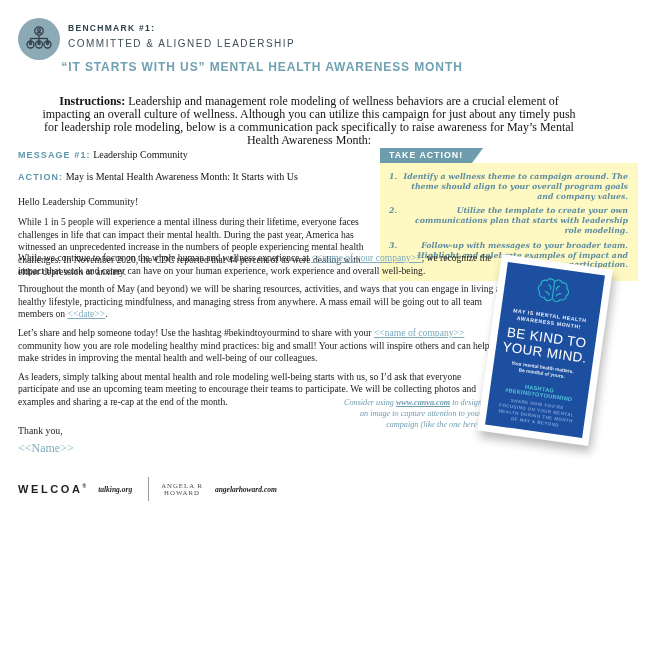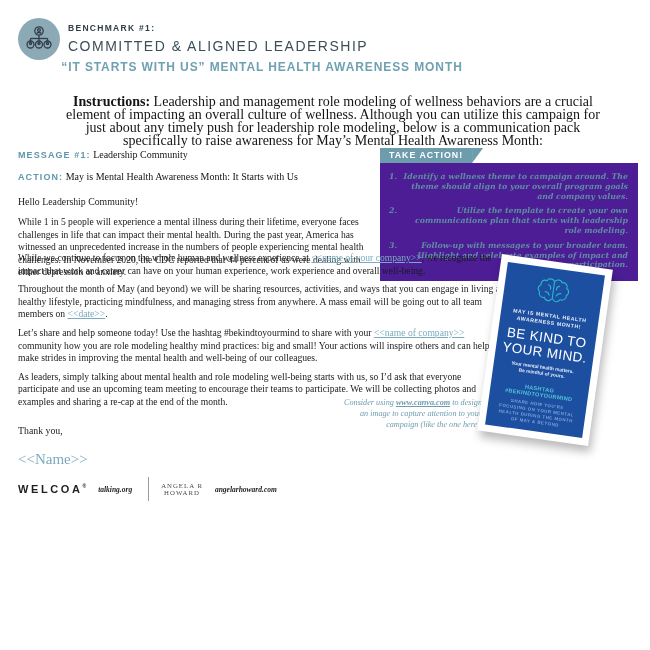--- a/index.html
+++ b/index.html
@@ -6,45 +6,45 @@
   html,body { background:#ffffff; }
   .page {
     position:relative; width:650px; height:650px; background:#fff;
     font-family:"Liberation Serif", serif; color:#1b1b1b; overflow:hidden;
   }
   
   .hdr-icon { position:absolute; left:18px; top:18px; width:42px; height:42px;
     border-radius:50%; background:#8ca9b6; display:flex; align-items:center; justify-content:center; }
   .hdr-text { position:absolute; left:68px; top:23px; font-family:"Liberation Sans", sans-serif; }
   .hdr-line1 { font-size:8.5px; font-weight:700; letter-spacing:1.3px; color:#2f4049; }
-  .hdr-line2 { margin-top:5px; font-size:14px; font-weight:500; letter-spacing:1.5px; color:#3c4e58; }
+  .hdr-line2 { margin-top:5px; font-size:10px; font-weight:500; letter-spacing:1.5px; color:#3c4e58; }
   
   .title { position:absolute; left:0; top:59px; width:524px; text-align:center;
     font-family:"Liberation Sans", sans-serif; font-weight:700; font-size:12px;
     letter-spacing:.9px; color:#6fa1b3; line-height:16.5px; }
   
-  .instructions { position:absolute; left:60px; top:95px; width:546px; text-align:center;
-    font-size:14px; line-height:13px; color:#141414; }
+  .instructions { position:absolute; left:36px; top:95px; width:546px; text-align:center;
+    font-size:12px; line-height:13px; color:#141414; }
   .instructions b { font-weight:700; }
   
   .leftcol { position:absolute; left:18px; top:144px; width:364px; }
   .msg-line { margin-bottom:4px; }
   .lbl { font-family:"Liberation Sans", sans-serif; font-weight:700; font-size:9px;
     letter-spacing:1.1px; color:#5e97ad; }
   .msg-val { font-size:10px; color:#141414; }
   .subject-line { margin-bottom:12px; }
   .greeting { margin-bottom:9px; font-size:9.8px; }
   .para { font-size:9.6px; line-height:12.6px; margin-bottom:6px; }
   .tok { color:#7babbd;text-decoration:underline; }
   
   .widecol { position:absolute; left:18px; top:252px; width:483px; }
   .closing { margin-top:16px; font-size:9.8px; }
-  .signature { margin-top:15px; font-size:15px; color:#7babbd; }
-  
-  .ta-box { position:absolute; left:380px; top:163px; width:258px; background:#4c1d95;
+  .signature { margin-top:5px; font-size:12px; color:#7babbd; }
+  
+  .ta-box { position:absolute; left:380px; top:163px; width:258px; background:#fef9c3;
     padding:9px 10px 6px 9px; }
   .ta-banner { position:absolute; left:0; top:-15px; height:15px; line-height:15px;
     background:#6d9dad; color:#fff; padding:0 9px;
     font-family:"Liberation Sans", sans-serif; font-weight:700; font-size:8.8px; letter-spacing:1px; }
   .ta-banner-tail { position:absolute; left:100%; top:0; width:11px; height:15px;
     background:#6d9dad; clip-path:polygon(0 0,100% 0,0 100%); }
   .ta-item { display:flex; margin-bottom:5px; font-family:"DejaVu Serif", serif;
     font-style:italic; color:#5e8da2; font-size:7.8px; line-height:9.8px; }
   .ta-num { font-weight:700; min-width:10px; }
   .ta-item-text { font-weight:600;text-align:right; }

